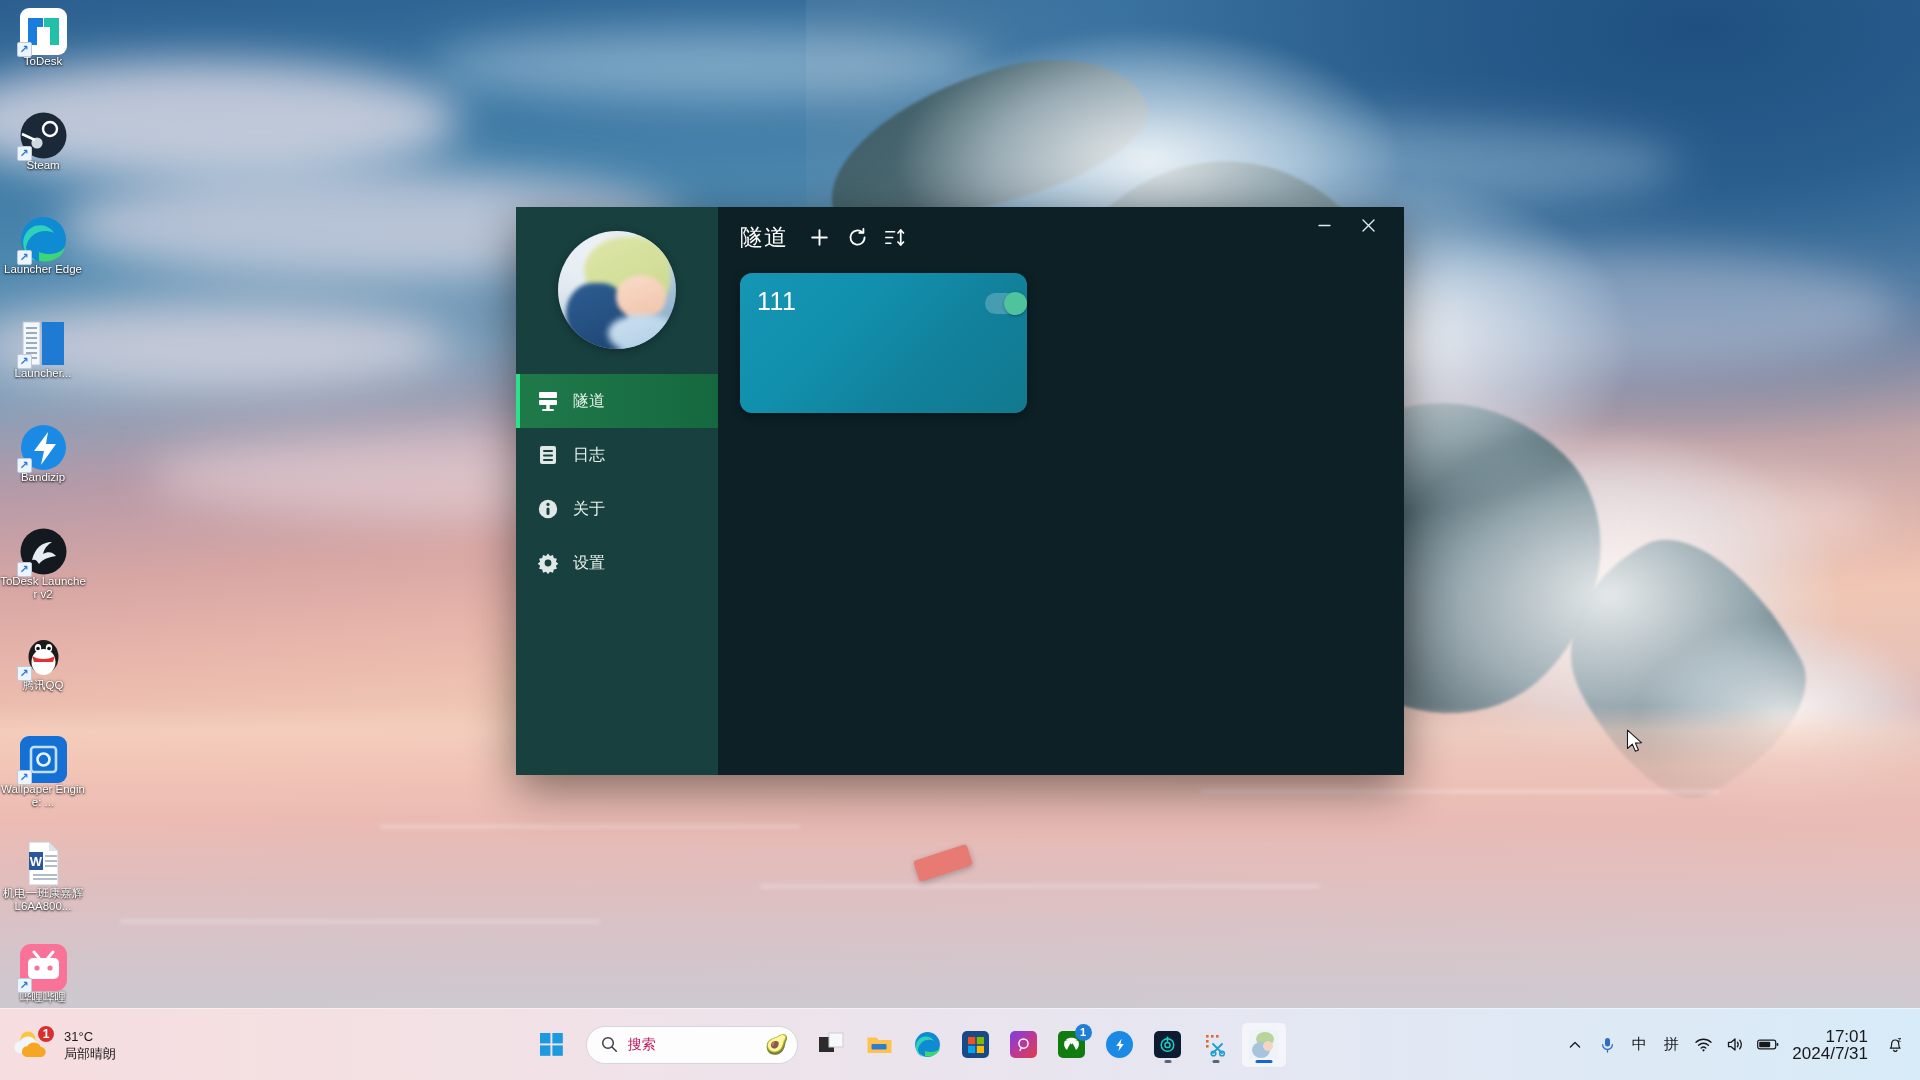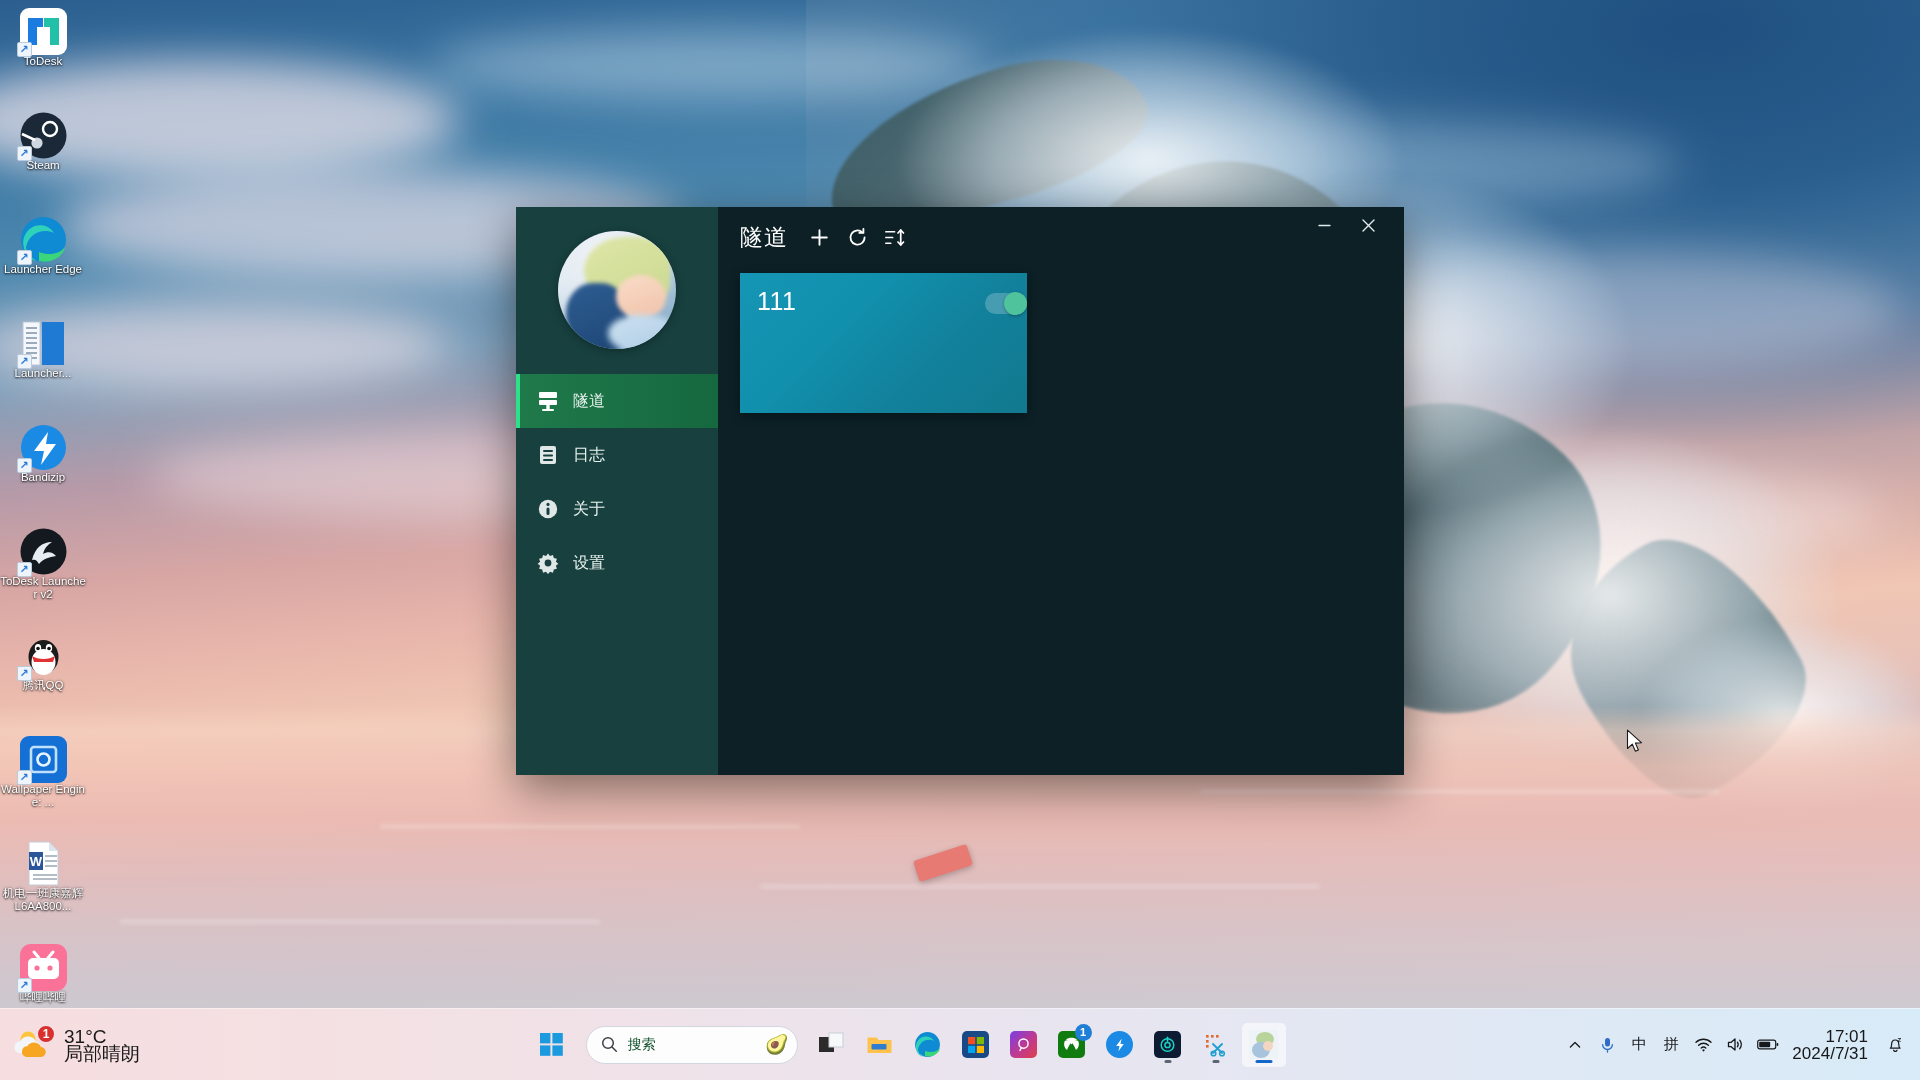--- a/index.html
+++ b/index.html
@@ -127,21 +127,21 @@
     width:32px; height:32px; display:flex; align-items:center; justify-content:center;
     cursor:pointer; margin-right:6px;
   }
   .frp-winbtns { margin-left:auto; display:flex; align-items:flex-start; height:100%; }
   .frp-winbtn {
     width:44px; height:36px; display:flex; align-items:center; justify-content:center;
     cursor:pointer; color:#dfe9ea;
   }
   .frp-content { padding:6px 22px 0 22px; }
   .tunnel-card {
-    width:287px; height:140px; border-radius:0;
+    width:287px; height:140px; border-radius:12px;
     background:linear-gradient(135deg,#1596b4 0%,#1190ad 35%,#12819c 65%,#11798f 100%);
     padding:14px 0 12px 17px; display:flex; flex-direction:column;
     box-shadow:0 3px 10px rgba(0,0,0,.35); cursor:pointer; position:relative;
   }
   .tc-top { display:flex; align-items:flex-start; justify-content:space-between; }
   .tc-name { font-size:25px; color:#fff; font-weight:400; letter-spacing:.5px; }
   .tc-toggle {
     width:42px; height:21px; border-radius:11px; background:rgba(255,255,255,.22);
     position:relative; cursor:pointer; margin-top:6px;
   }
@@ -165,29 +165,29 @@
   }
   #tb-weather {
     display:flex; align-items:center; padding-left:14px; cursor:pointer; width:255px;
   }
   .wx-icon { position:relative; width:40px; height:36px; margin-right:10px; }
   .wx-badge {
     position:absolute; right:-2px; top:-3px; width:20px; height:20px; border-radius:50%;
     background:#d8302f; color:#fff; font-size:12px; font-weight:bold;
     display:flex; align-items:center; justify-content:center; border:2px solid #f4dfe2;
   }
-  .wx-text { font-size:19px; color:#1a1a1a; line-height:17px; }
+  .wx-text { font-size:13px; color:#1a1a1a; line-height:17px; }
   #tb-center { flex:1; display:flex; align-items:center; justify-content:center; gap:4px; }
   .tb-start { width:44px; height:44px; display:flex; align-items:center; justify-content:center; cursor:pointer; border-radius:5px; }
   #tb-search {
     width:212px; height:38px; border-radius:19px; background:#fdfdfe;
     border:1px solid #d3d7e0; display:flex; align-items:center; padding:0 8px 0 14px;
     margin:0 8px; cursor:text;
   }
-  .srch-ph { flex:1; font-size:14px; color:#14532d; margin-left:10px; }
+  .srch-ph { flex:1; font-size:14px; color:#be185d; margin-left:10px; }
   .tb-app {
     width:44px; height:44px; display:flex; align-items:center; justify-content:center;
     cursor:pointer; border-radius:5px; position:relative;
   }
   .tb-appico { width:27px; height:27px; border-radius:5px; position:relative;
     display:flex; align-items:center; justify-content:center; font-size:11px; color:#fff; font-weight:bold; }
   .tb-underline { position:absolute; bottom:4px; left:50%; transform:translateX(-50%);
     width:7px; height:3px; border-radius:2px; background:#5b6470; }
   .tb-underline.wide { width:17px; background:#1668c8; }
   .tb-badge {

